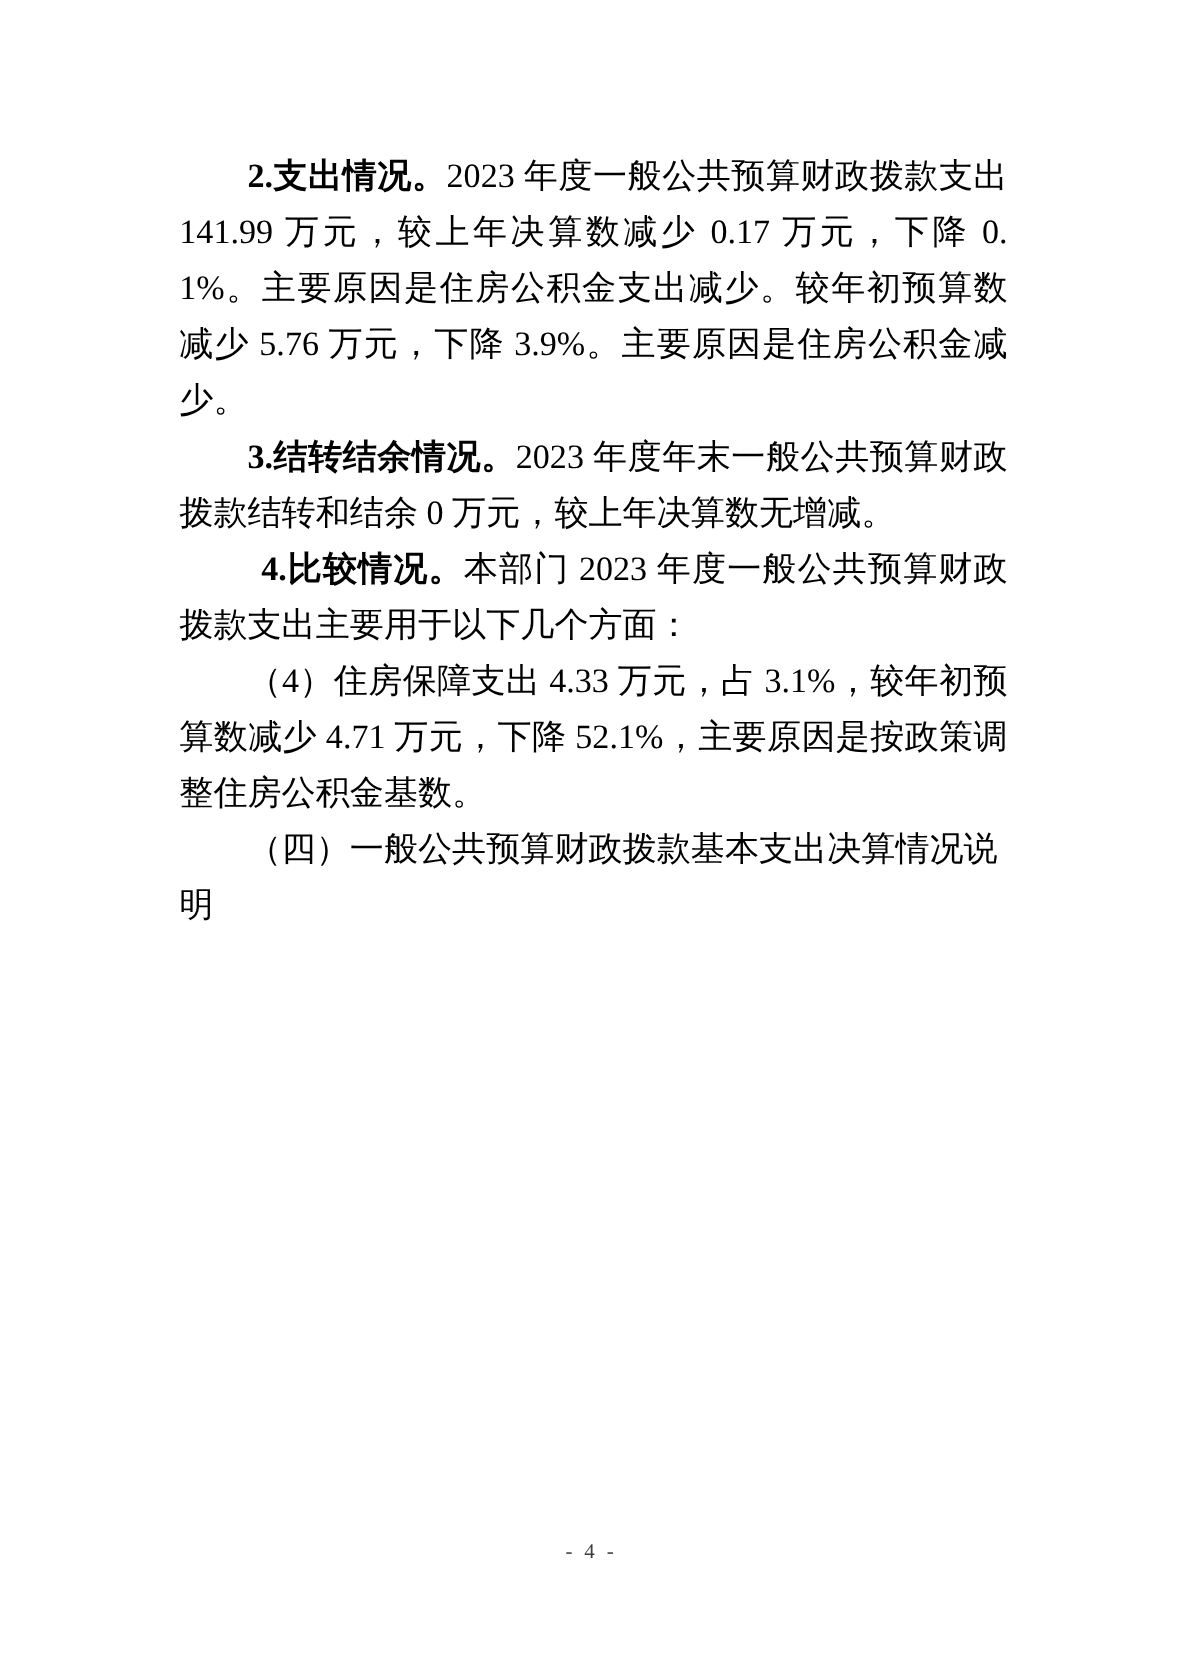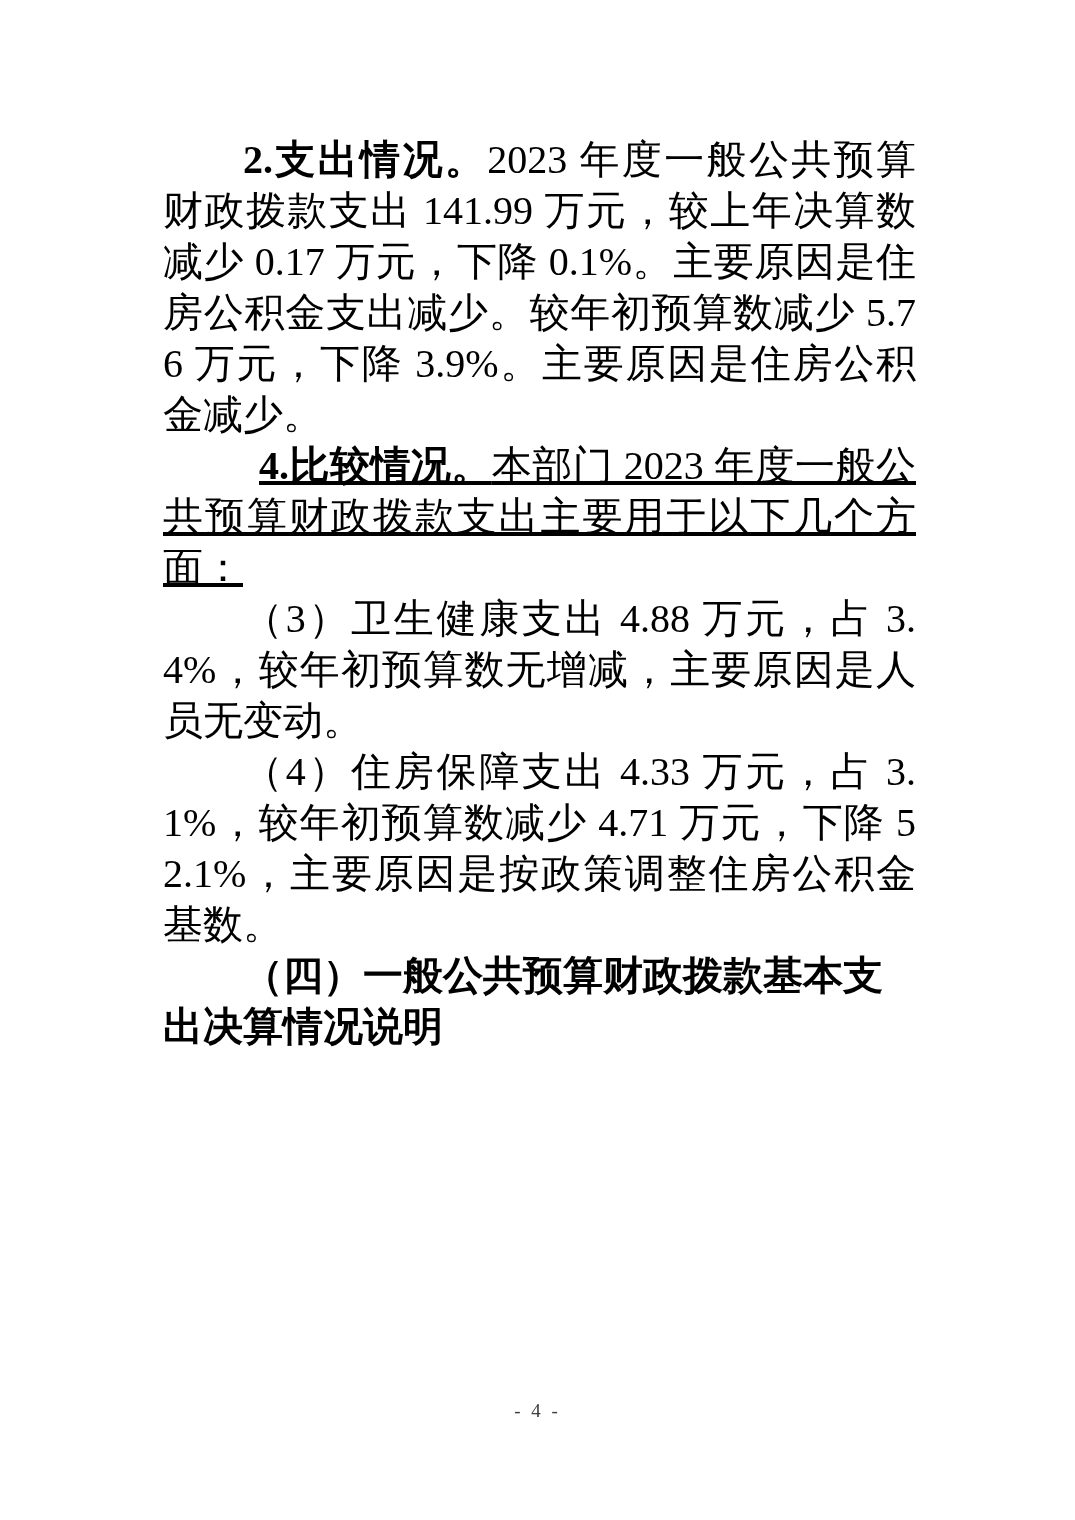--- a/index.html
+++ b/index.html
@@ -14,35 +14,34 @@
     font-family: "Liberation Serif", "DejaVu Serif", serif;
     color: #000000;
   }
   .content {
     position: absolute;
     left: 163px;
     top: 134px;
     width: 753px;
   }
   .para {
-    font-size: 40px;
+    font-size: 31px;
     line-height: 51px;
     text-align: justify;
     text-indent: 2em;
     word-break: break-all;
   }
   .para .lead {
     font-weight: 700;
   }
   .para.indent-lg {
     text-indent: 2.4em;
-    text-decoration: underline;
   }
   .para.heading {
-    font-weight: 700;
+    font-weight: 400;
     text-align: left;
   }
   .footer {
     position: absolute;
     left: 0;
     top: 1397px;
     width: 100%;
     text-align: center;
     font-size: 19px;
     line-height: 28px;
@@ -50,26 +49,26 @@
     letter-spacing: 3px;
   }
 </style>
 </head>
 <body>
 
 <div class="content">
 
   <p class="para"><b class="lead">2.支出情况。</b><span>2023 年度一般公共预算财政拨款支出 141.99 万元，较上年决算数减少 0.17 万元，下降 0.1%。主要原因是住房公积金支出减少。较年初预算数减少 5.76 万元，下降 3.9%。主要原因是住房公积金减少。</span></p>
 
+  <p class="para"><b class="lead">3.结转结余情况。</b><span>2023 年度年末一般公共预算财政拨款结转和结余 0 万元，较上年决算数无增减。</span></p>
 
   <p class="para indent-lg"><b class="lead">4.比较情况。</b><span>本部门 2023 年度一般公共预算财政拨款支出主要用于以下几个方面：</span></p>
 
 
 
-  <p class="para"><span>（3）卫生健康支出 4.88 万元，占 3.4%，较年初预算数无增减，主要原因是人员无变动。</span></p>
 
   <p class="para"><span>（4）住房保障支出 4.33 万元，占 3.1%，较年初预算数减少 4.71 万元，下降 52.1%，主要原因是按政策调整住房公积金基数。</span></p>
 
 
   <p class="para heading"><span>（四）一般公共预算财政拨款基本支出决算情况说明</span></p>
 
 
 </div>
 
 <div class="footer">- 4 -</div>

